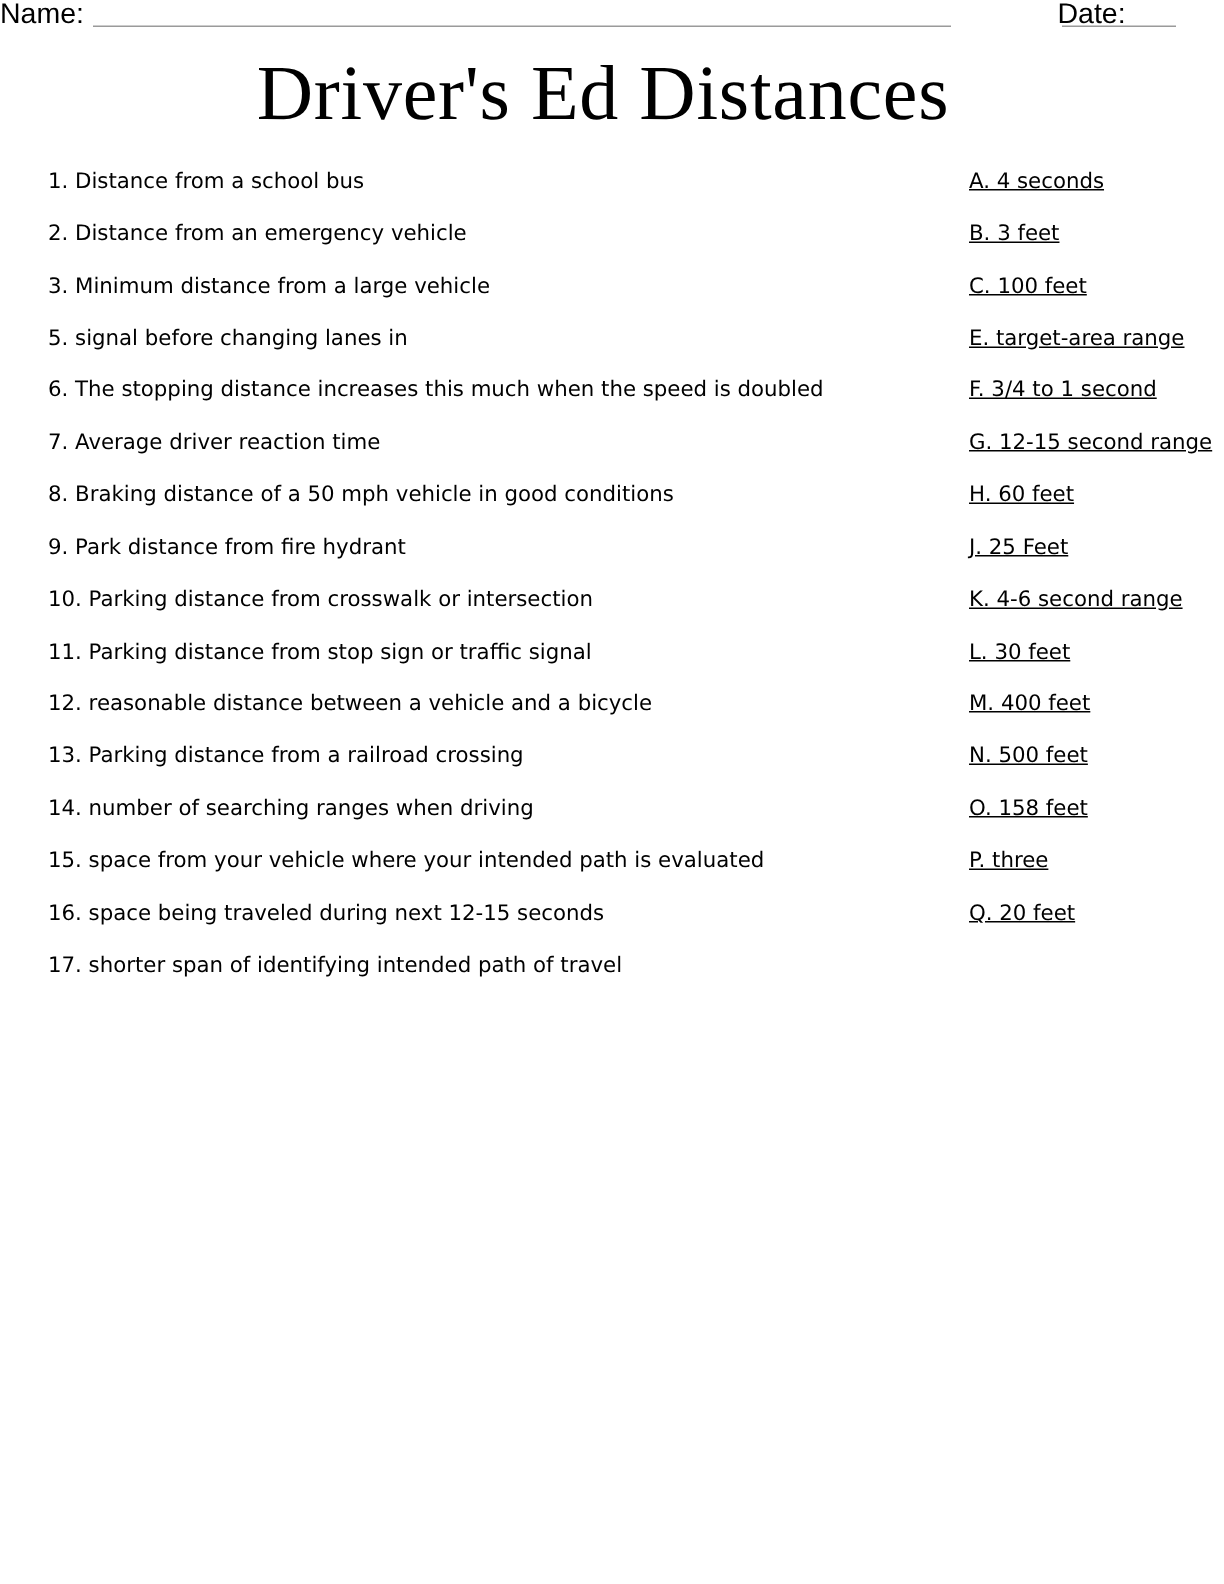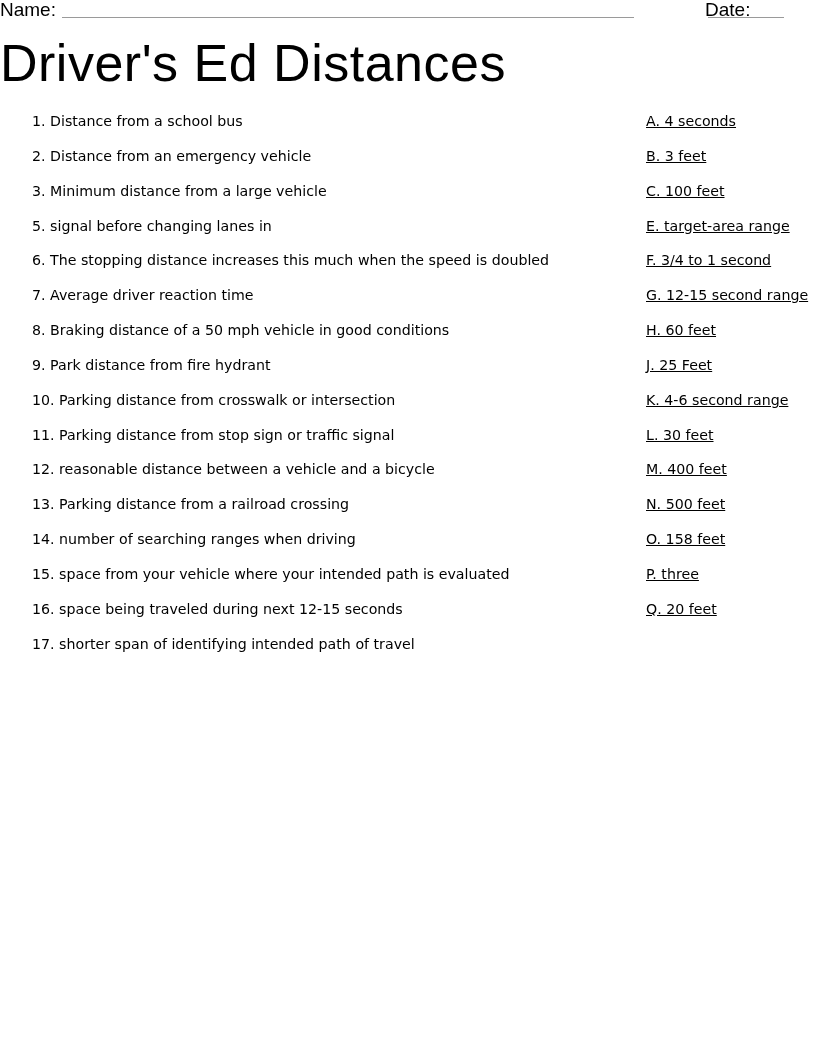--- a/index.html
+++ b/index.html
@@ -46,21 +46,22 @@
     left: 708px;
     top: 17px;
     width: 76px;
     border-bottom: 1px solid #9a9a9a;
   }
   .title {
     position: absolute;
     left: 0;
     top: 30px;
     width: 804px;
-    font-family: Liberation Sans, sans-serif;
+    text-align: center;
+    font-family: Liberation Serif, serif;
     font-size: 52px;
     letter-spacing: 0.5px;
     line-height: 66px;
   }
   .list {
     position: absolute;
     top: 111px;
     font-family: "DejaVu Sans", sans-serif;
     font-size: 14.2px;
     padding-left: 32px;

